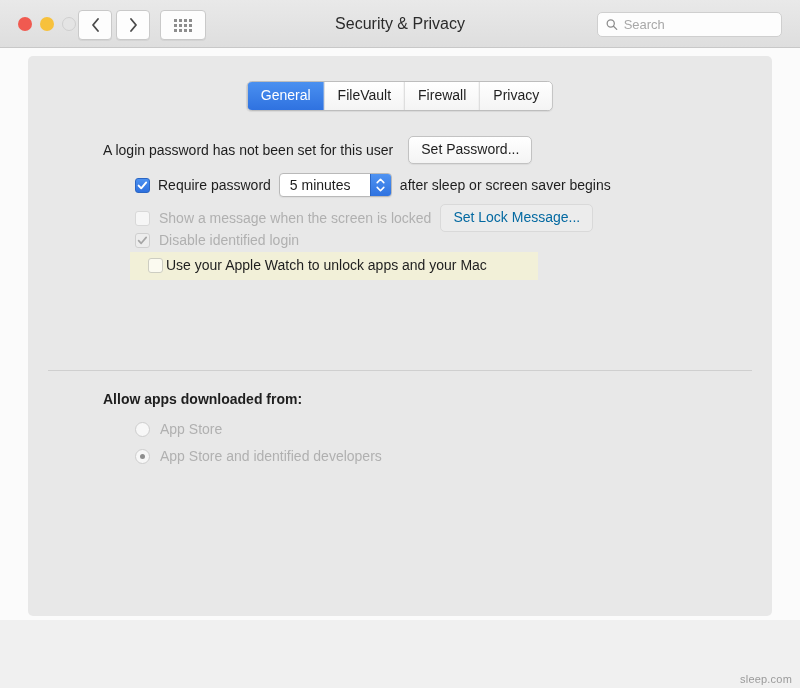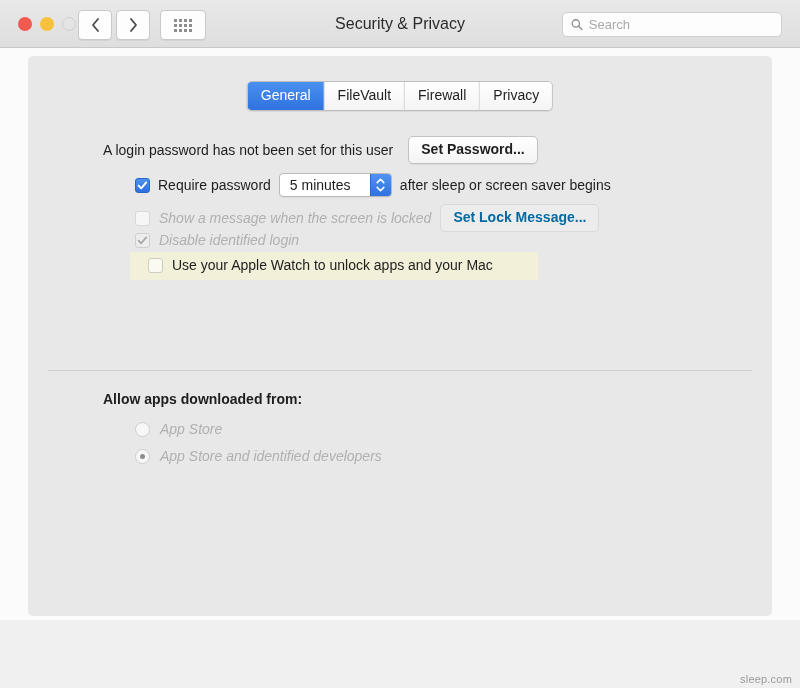--- a/index.html
+++ b/index.html
@@ -104,21 +104,21 @@
     text-align: center;
     font-size: 16px;
     color: #2b2b2b;
     font-weight: 400;
     pointer-events: none;
   }
 
   .searchbox {
     position: absolute;
     right: 18px; top: 12px;
-    width: 220px; height: 25px;
+    width: 185px; height: 25px;
     background: #fdfdfd;
     border: 1px solid #cfcfcf;
     border-radius: 5px;
     display: flex;
     align-items: center;
     padding: 0 8px;
     box-sizing: border-box;
   }
   .searchbox .sicon { margin-right: 6px; display: block; }
   .search-input {
@@ -176,33 +176,32 @@
     position: absolute;
     display: flex;
     align-items: center;
   }
 
   .lbl {
     font-size: 14px;
     color: #1e1e1e;
     white-space: nowrap;
   }
-  .lbl.dim { color: #b0b0b0; font-style: italic; }
+  .lbl.dim { color: #b0b0b0; }
 
   .push-btn {
     font-size: 14px;
     color: #1e1e1e;
     background: linear-gradient(to bottom, #ffffff, #f4f4f4);
     border: 1px solid #c2c2c2;
     border-radius: 5px;
     padding: 3px 12px 5px 12px;
     line-height: 18px;
     box-shadow: 0 1px 1px rgba(0,0,0,0.06);
     white-space: nowrap;
-    font-weight: bold;
   }
   .push-btn.disabled {
     color: #0369a1;
     background: #ececec;
     border-color: #d9d9d9;
     box-shadow: none;
   }
 
   
   .cb {
@@ -407,21 +406,21 @@
 
     <div class="row" style="left:107px; top:176px; gap:9px;">
       <span class="cb on-dim">
         <svg width="11" height="11" viewBox="0 0 11 11">
           <path d="M1.6 5.6 L4.2 8.3 L9.2 2.4" fill="none" stroke="#a6a6a6" stroke-width="1.7" stroke-linecap="round" stroke-linejoin="round"></path>
         </svg>
       </span>
       <span class="lbl dim">Disable identified login</span>
     </div>
 
-    <div class="row" style="left:107px; top:201px; gap:9px;padding-left:13px;">
+    <div class="row" style="left:107px; top:201px; gap:3px;padding-left:13px;">
       <span class="cb yellow-off"></span>
       <span class="lbl">Use your Apple Watch to unlock apps and your Mac</span>
     </div>
 
     <div class="divider" style="left:20px; top:314px; width:704px;"></div>
 
     <div class="row" style="left:75px; top:335px;font-weight:bold;">
       <span class="lbl">Allow apps downloaded from:</span>
     </div>
 

